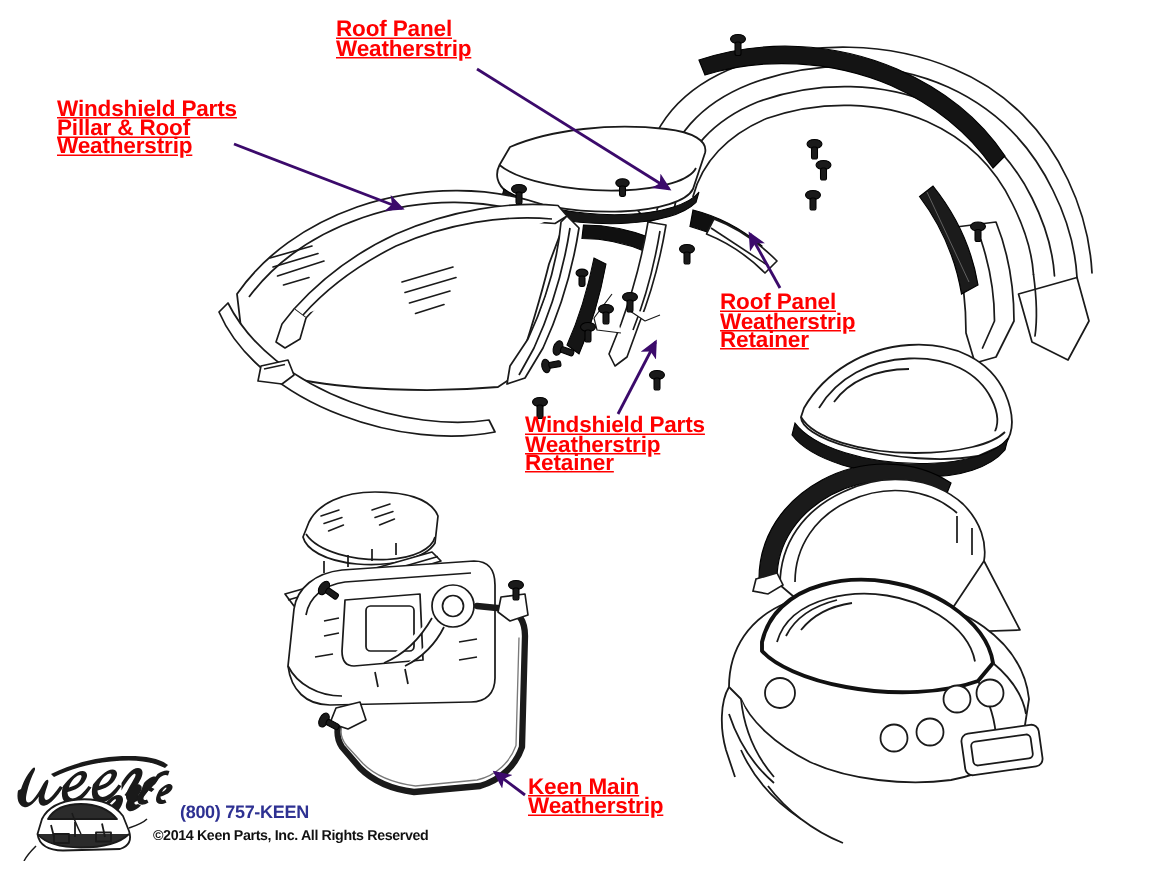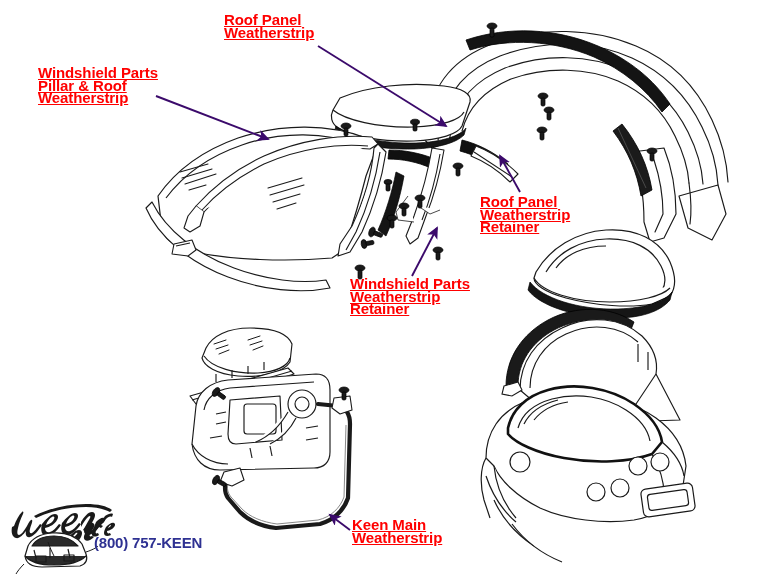--- a/index.html
+++ b/index.html
@@ -23,22 +23,22 @@
   .callout span{ text-decoration:underline; display:block; }
   #callout-roof-panel-weatherstrip{ left:224px; top:14px; width:116px; }
   #callout-windshield-header{ left:38px; top:67px; width:126px; }
   #callout-roof-panel-retainer{ left:480px; top:196px; width:120px; }
   #callout-windshield-pillar-retainer{ left:350px; top:278px; width:128px; }
   #callout-door-main-weatherstrip{ left:352px; top:519px; width:98px; }
 
   #brand-block{ position:absolute; left:6px; top:494px; width:290px; height:80px; }
   #keen-logo{ position:absolute; left:0px; top:0px; width:110px; height:80px; }
   #phone-number{
-    position:absolute; left:88px; top:40px;
-    color:#2E3192; font-weight:bold; font-size:15px;
+    position:absolute; left:114px; top:40px;
+    color:#2E3192; font-weight:bold; font-size:12px;
     font-family:"Liberation Sans",sans-serif; letter-spacing:-0.2px;
     white-space:nowrap;
   }
   #copyright-line{
     position:absolute; left:96px; top:58px;
     color:#111111; font-size:9.5px; font-weight:bold;
     font-family:"Liberation Sans",sans-serif; letter-spacing:-0.25px;
     white-space:nowrap;
   }
 </style>
@@ -397,13 +397,14 @@
         <path d="M44,54 L44,64"></path>
         <path d="M62,55 L64,64"></path>
       <rect x="30" y="62" width="10" height="6"></rect>
       <rect x="58" y="61" width="10" height="6"></rect>
       <path d="M42,48 C44,54 46,58 48,62" stroke-width="1"></path>
       <path d="M18,70 C14,74 11,78 10,80" stroke-width="1"></path>
       <path d="M80,58 C86,56 90,54 92,52" stroke-width="1"></path>
     </g>
   </svg>
   <div id="phone-number">(800) 757-KEEN</div>
+  <div id="copyright-line">©2014 Keen Parts, Inc. All Rights Reserved</div>
 </div>
 
 </body></html>

